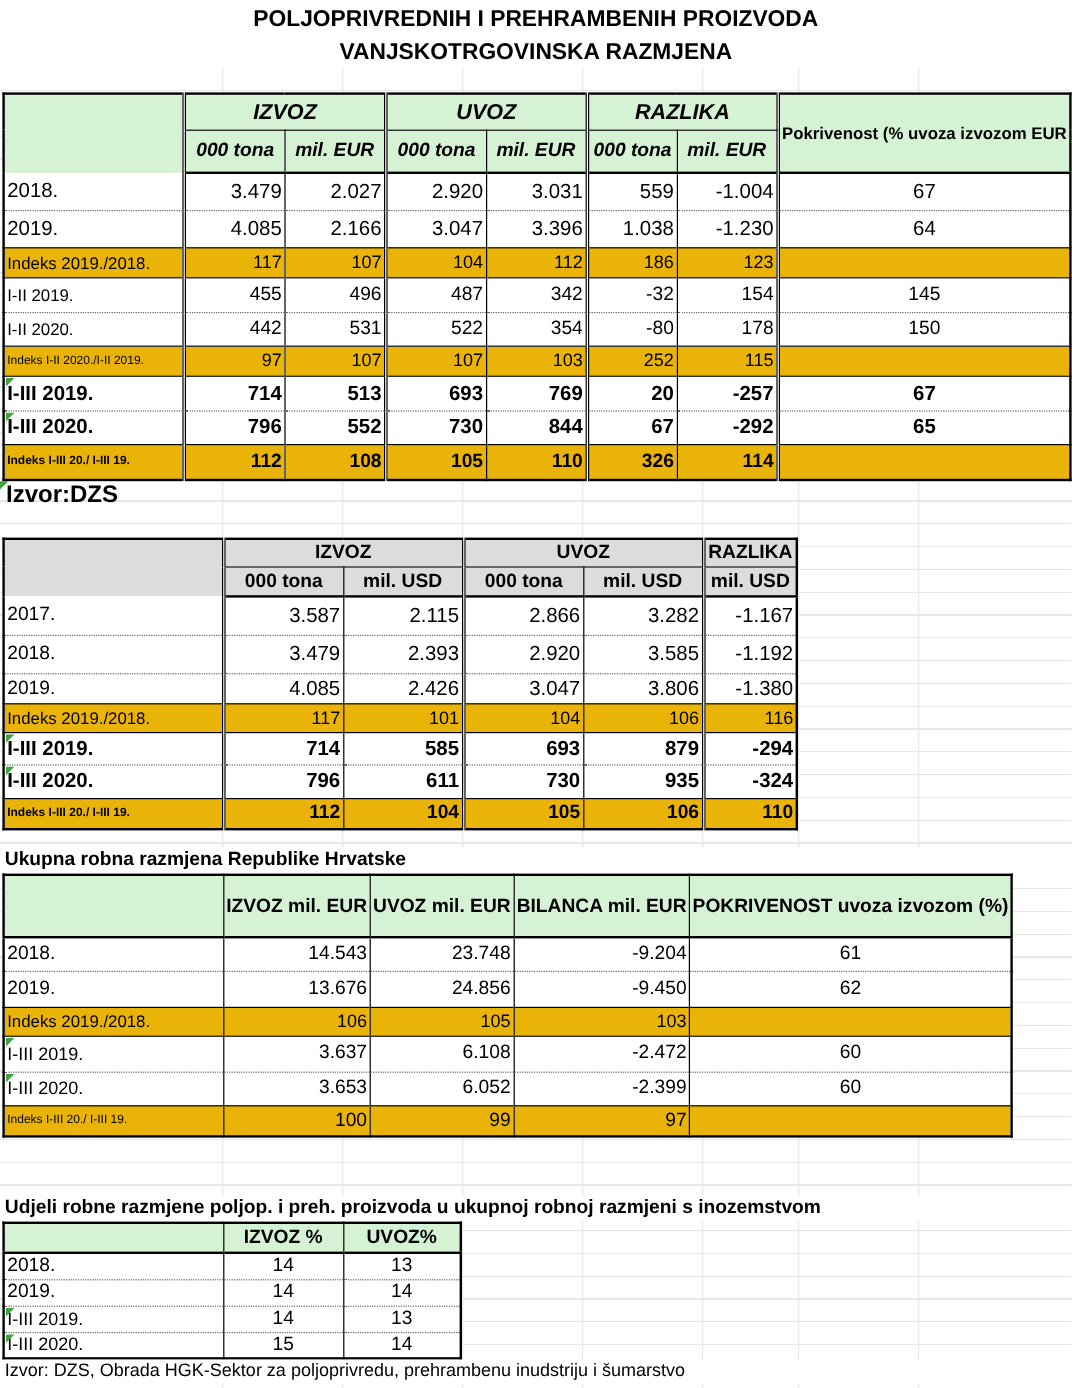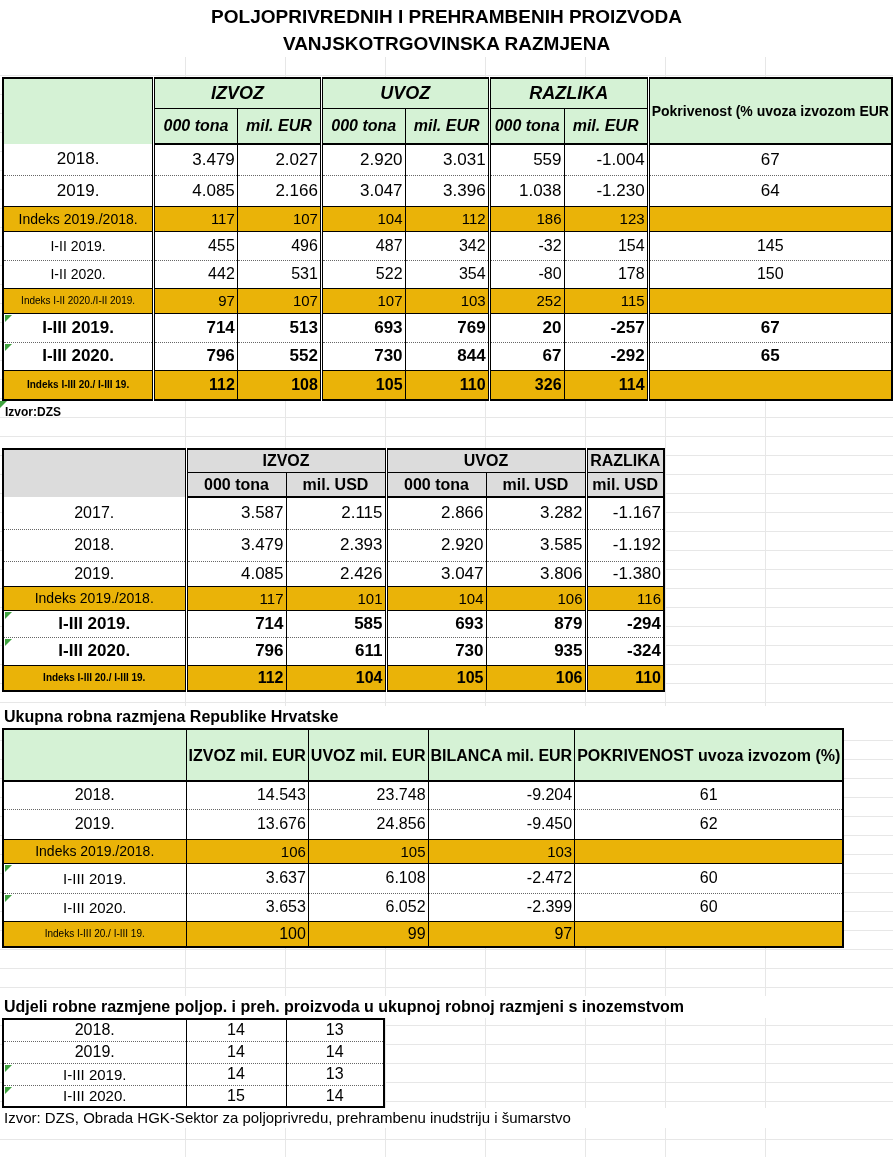--- a/index.html
+++ b/index.html
@@ -22,31 +22,31 @@
   tr.st>td{border-top:1px solid #000}
   .green{background:#D5F2D5}
   .gray{background:#DCDCDC}
   tr.yel>td{background:#eab308}
   td.wc{background:#fff}
   .grp{font-weight:bold;font-style:italic;font-size:18px;text-align:center}
   .unitc{font-weight:bold;font-style:italic;font-size:16px;text-align:center}
   .hb{font-weight:bold;font-size:16px;text-align:center;line-height:19px}
   .cov{font-weight:bold;font-size:14px;text-align:center;line-height:16px}
   .ml{white-space:pre-line}
-  .lbl{text-align:center;white-space:pre}
+  .lbl{white-space:pre}
   .num{text-align:right;padding-right:9px}
   .ctr{text-align:center}
   .fs17{font-size:17px}.fs16{font-size:16px}.fs15{font-size:15px}.fs14{font-size:14px}.fs13{font-size:10px}
   .b{font-weight:bold}
   tr.hdr2>td,td.bb2{border-bottom:2px solid #000}
   tr.hdr1>td.mid{border-bottom:1px solid #000}
   .tri{position:relative}
   .tri::before{content:"";position:absolute;top:1px;left:1px;width:0;height:0;
                border-top:7px solid #3FA33F;border-right:7px solid transparent}
-  .srcline{font-weight:bold;font-size:12px;height:22px;line-height:22px;padding-left:5px;position:relative}
+  .srcline{font-weight:bold;font-size:20px;height:22px;line-height:22px;padding-left:5px;position:relative}
   .srcline.tri::before{top:0;left:0}
   .sec-title{font-weight:bold;font-size:16px;height:22px;line-height:22px;padding-left:4px;background:#fff}
   .footer{font-size:15px;height:20px;line-height:20px;padding-left:4px;background:#fff}
 </style>
 </head>
 <body>
 
 <div class="grid-overlay">
   <div class="vline" style="left:185px"></div>
   <div class="vline" style="left:285px"></div>
@@ -337,20 +337,25 @@
     </table>
 
   <div class="sec-title" style="margin-top:48px">Udjeli robne razmjene poljop. i preh. proizvoda u ukupnoj robnoj razmjeni s inozemstvom</div>
   <table class="t">
     <colgroup>
         <col style="width:183px">
         <col style="width:100px">
         <col style="width:98px">
       </colgroup>
     <tbody>
+        <tr class="hdr2" style="height:25px">
+      <td class="green"></td>
+      <td class="green hb">IZVOZ %</td>
+      <td class="green hb">UVOZ%</td>
+    </tr>
     <tr class="fs16" style="height:22px">
       <td class="lbl">2018.</td>
       <td class="ctr">14</td>
       <td class="ctr">13</td>
     </tr>
     <tr class="fs16 dt" style="height:22px">
       <td class="lbl">2019.</td>
       <td class="ctr">14</td>
       <td class="ctr">14</td>
     </tr>

